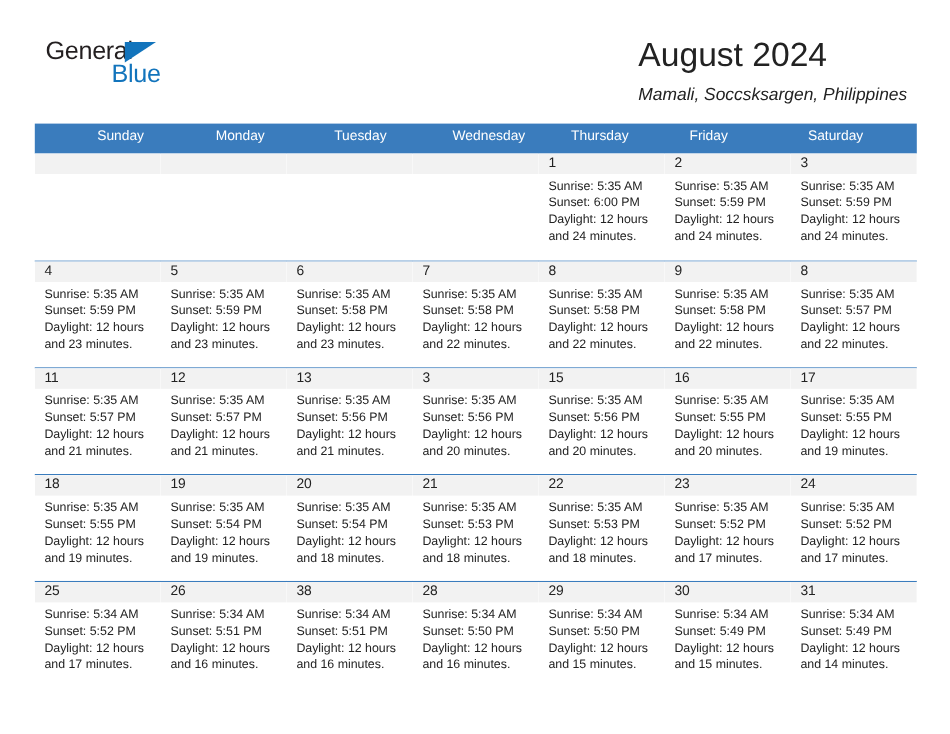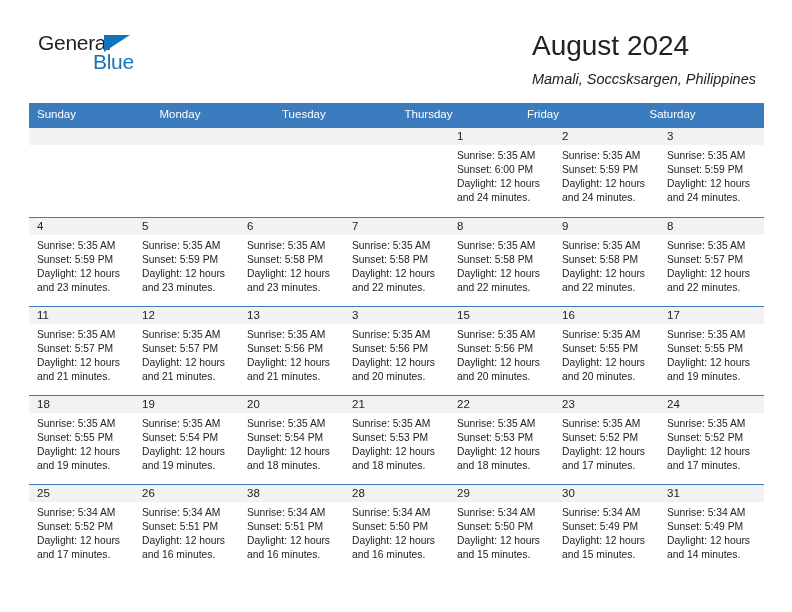--- a/index.html
+++ b/index.html
@@ -85,20 +85,21 @@
   
   .calendar {
     position: absolute;
     left: 29px;
     top: 103px;
     width: 735px;
   }
   .weekday-row {
     display: flex;
     background: #3a7cbd;
+    padding-left: 44px;
   }
   .weekday {
     flex: 1 1 0;
     color: #ffffff;
     font-size: 11.5px;
     padding: 5px 0 6px 8px;
     box-sizing: border-box;
     line-height: 1.2;
   }
   .week-row {
@@ -154,20 +155,21 @@
       <div class="cal-subtitle">Mamali, Soccsksargen, Philippines</div>
     </div>
 
   </div>
 
   <div class="calendar">
     <div class="weekday-row" id="weekday-row">
         <div class="weekday">Sunday</div>
         <div class="weekday">Monday</div>
         <div class="weekday">Tuesday</div>
+        <div class="weekday">Wednesday</div>
         <div class="weekday">Thursday</div>
         <div class="weekday">Friday</div>
         <div class="weekday">Saturday</div>
       </div>
     <div id="weeks-container">
         <div class="week-row">
           <div class="day-cell empty">
             <div class="day-head"></div>
           </div>
           <div class="day-cell empty">

